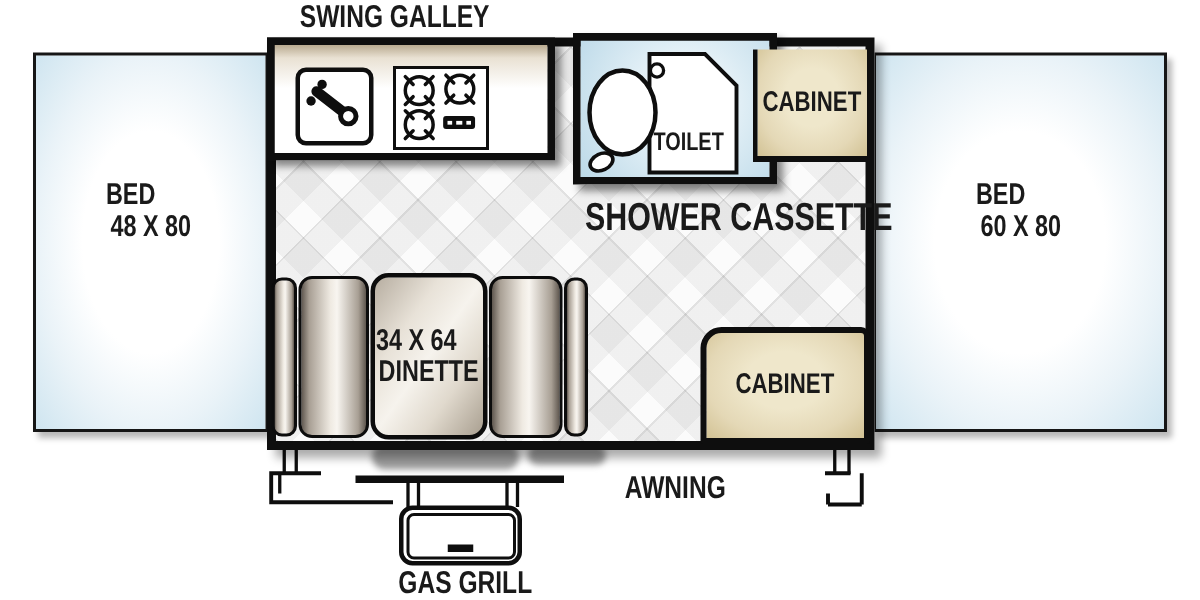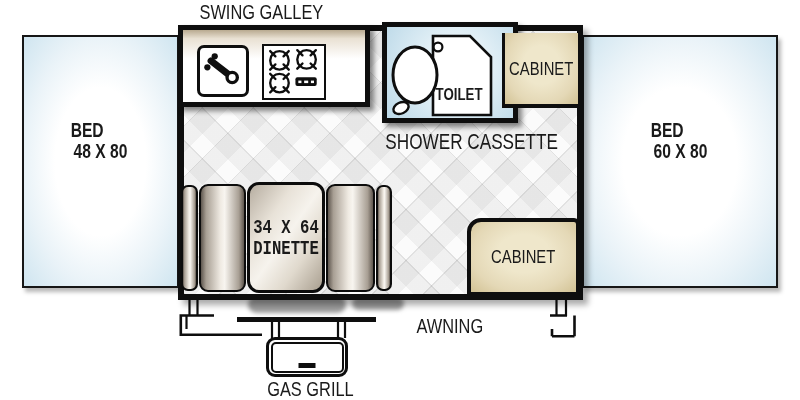--- a/index.html
+++ b/index.html
@@ -1,20 +1,20 @@
 <!DOCTYPE html>
 <html><head>
 <meta charset="utf-8">
 <style>
   html,body{margin:0;padding:0;background:#ffffff;}
   #canvas{position:relative;width:800px;height:400px;background:#ffffff;overflow:hidden;
           font-family:"Liberation Sans","DejaVu Sans",sans-serif;}
   *{box-sizing:border-box;}
 
-  .lbl{position:absolute;text-align:center;color:#1a1a1a;font-weight:400;white-space:nowrap;z-index:6;}
+  .lbl{position:absolute;text-align:center;color:#1a1a1a;font-weight:700;white-space:nowrap;z-index:6;}
   .cnd{display:inline-block;transform:scaleX(0.78);transform-origin:center;letter-spacing:0px;}
   .stack{display:flex;flex-direction:column;align-items:flex-start;line-height:1.05;}
 
   
   .bed{position:absolute;border:2.5px solid #161616;z-index:1;
        background:radial-gradient(ellipse at 50% 50%, #ffffff 42%, #eaf3f8 70%, #cfe5f0 100%);
        box-shadow:3px 4px 4px rgba(0,0,0,0.28);
        display:flex;align-items:center;justify-content:center;}
   #bed-left{left:22px;top:35px;width:157px;height:253px;}
   #bed-right{left:582px;top:35px;width:196px;height:253px;}
@@ -44,55 +44,55 @@
     border:5px solid #0e0e0e;
     background:radial-gradient(circle at 55% 45%, #ffffff 0%, #dcecf4 50%, #bcd9e8 100%);
     box-shadow:4px 4px 5px rgba(0,0,0,0.45);}
   #toilet-label{position:absolute;left:40px;top:58px;width:64px;text-align:center;
     font-size:17px;font-weight:700;color:#1a1a1a;z-index:4;}
 
   
   .cabinet{position:absolute;z-index:3;
     background:radial-gradient(ellipse at 50% 45%, #efe7cb 35%, #e4d8b6 70%, #d2c294 100%);
     display:flex;align-items:center;justify-content:center;
-    font-size:19px;font-weight:400;color:#1a1a1a;}
+    font-size:19px;font-weight:700;color:#1a1a1a;}
   #cabinet-top{left:502px;top:33px;width:76px;height:75px;
     border:3px solid #0e0e0e;border-top:none;border-right:none;border-bottom-width:4px;}
   #cabinet-bottom{left:467px;top:218px;width:113px;height:78px;
     border:4px solid #0e0e0e;border-radius:14px 6px 2px 2px;}
 
   
   .cushion{position:absolute;z-index:3;border:2.5px solid #0c0c0c;
     background:linear-gradient(90deg,#5f574f 0%,#a89f94 12%,#efeae2 45%,#f8f5f0 55%,#a89f94 88%,#5f574f 100%);}
   #cush-l1{left:181px;top:185px;width:17px;height:106px;border-radius:7px;}
   #cush-l2{left:199px;top:184px;width:47px;height:108px;border-radius:9px;}
   #cush-r1{left:326px;top:184px;width:49px;height:108px;border-radius:9px;}
   #cush-r2{left:376px;top:185px;width:16px;height:106px;border-radius:7px;}
   #dinette-table{position:absolute;left:247px;top:182px;width:78px;height:111px;z-index:3;
     border:3px solid #0c0c0c;border-radius:12px;
     background:linear-gradient(125deg,#b7aea1 0%,#e8e2d8 30%,#f6f3ed 50%,#e0d9cd 72%,#a99f90 100%);
-    display:flex;align-items:center;justify-content:center;font-family:Liberation Mono, monospace;}
+    display:flex;align-items:center;justify-content:center;}
   #dinette-table .stack{font-size:20px;font-weight:700;color:#1a1a1a;}
 
   
   .blob{position:absolute;background:#9c9c9c;filter:blur(2px);z-index:1;}
   #blob-1{left:248px;top:296px;width:98px;height:17px;border-radius:9px;}
   #blob-2{left:352px;top:297px;width:52px;height:13px;border-radius:7px;}
 
   
   #hardware{position:absolute;left:0;top:0;width:800px;height:400px;z-index:2;pointer-events:none;}
 
   
   #grill-box{position:absolute;left:266px;top:337px;width:82px;height:40px;z-index:3;
     border:3px solid #0e0e0e;border-radius:9px;background:#ffffff;}
   #grill-box .inner{position:absolute;inset:1.5px;border:2px solid #0e0e0e;border-radius:5px;background:#ffffff;}
   #grill-handle{position:absolute;left:50%;bottom:3px;transform:translateX(-50%);
     width:17px;height:5px;background:#0e0e0e;}
 
-  .fs21{font-size:21px;} .fs23{font-size:22px;} .fs20{font-size:20px;}
+  .fs21{font-size:21px;} .fs23{font-size:26px;} .fs20{font-size:20px;}
 </style>
 </head>
 <body>
 
 <div id="canvas">
 
   <div class="lbl fs21" style="left:182px;top:0px;width:150px;">
     <span class="cnd">SWING GALLEY</span>
   </div>
 

